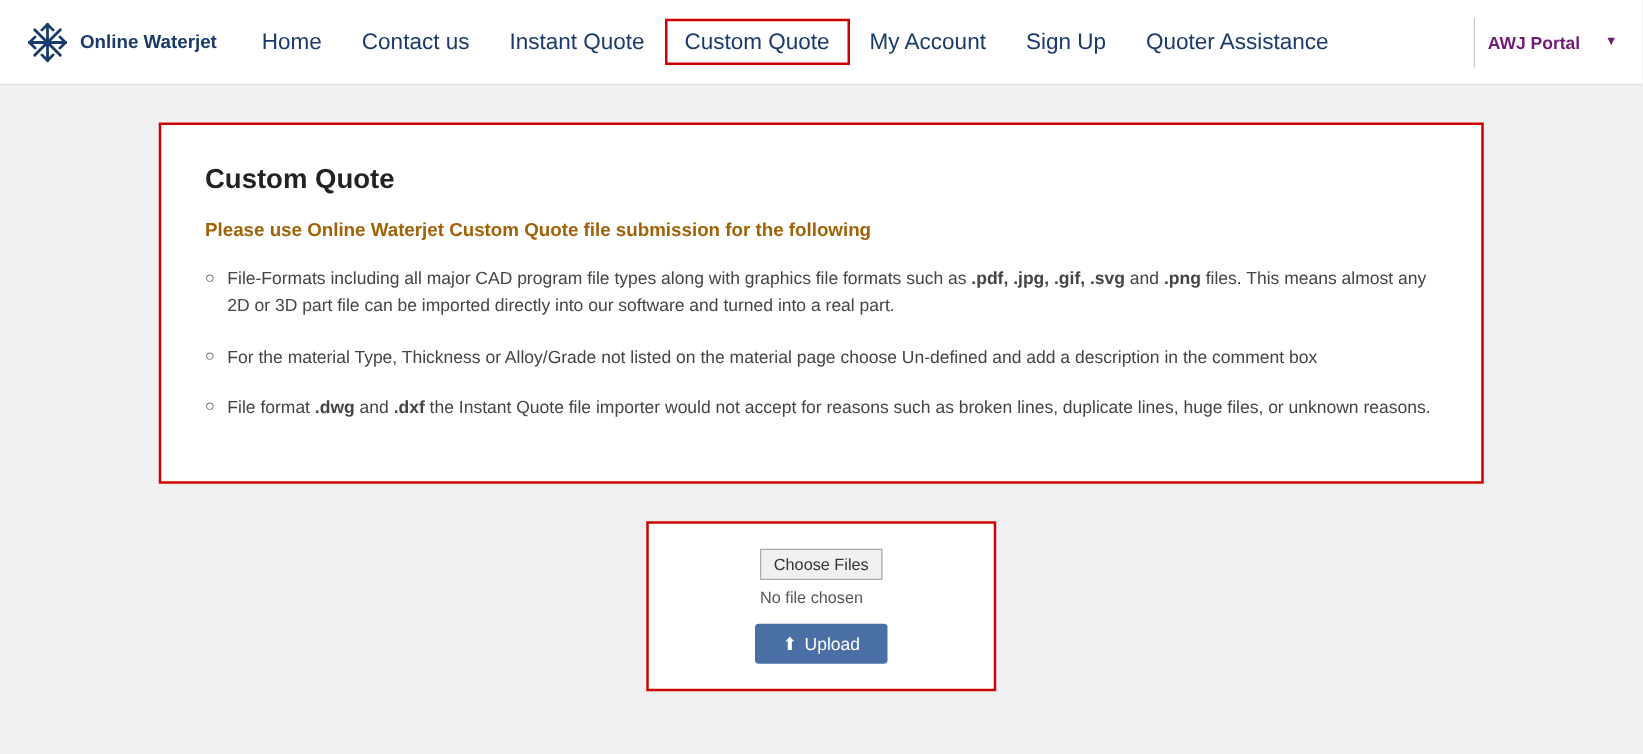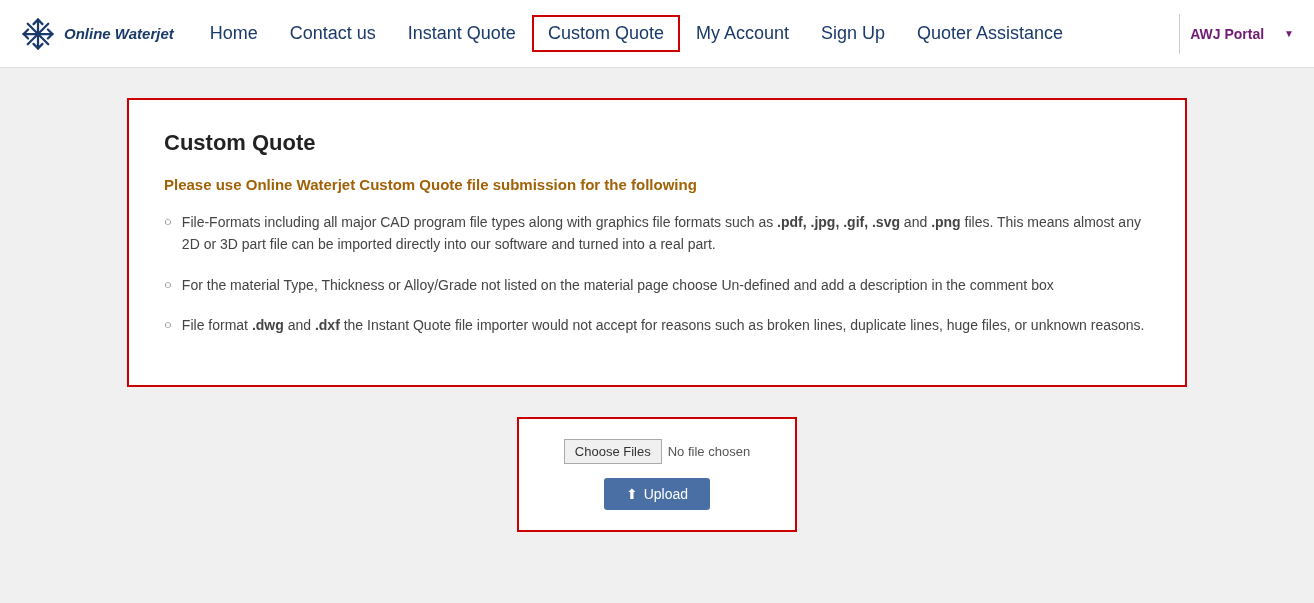--- a/index.html
+++ b/index.html
@@ -16,21 +16,20 @@
     }
     .navbar-brand {
       display: flex;
       align-items: center;
       gap: 8px;
       margin-right: 20px;
       text-decoration: none;
       color: #1a3a6b;
       font-weight: bold;
       font-size: 15px;
-      font-style: italic;
     }
     .snowflake-icon {
       width: 36px;
       height: 36px;
     }
     .nav-links {
       display: flex;
       align-items: center;
       gap: 0;
       flex: 1;
@@ -122,22 +121,23 @@
       padding: 20px 30px;
       background: #fff;
       display: flex;
       flex-direction: column;
       align-items: center;
       gap: 14px;
       min-width: 280px;
     }
     .file-input-row {
       display: flex;
-      align-items: center;
+      align-items: flex-start;
       gap: 6px;
+      flex-direction: column;
     }
     .choose-files-btn {
       background: #f0f0f0;
       border: 1px solid #aaa;
       padding: 4px 10px;
       font-size: 13px;
       cursor: pointer;
       color: #333;
     }
     .no-file-text {

